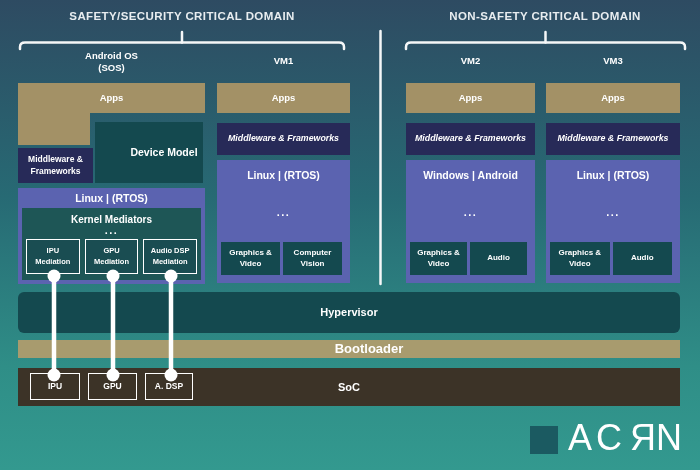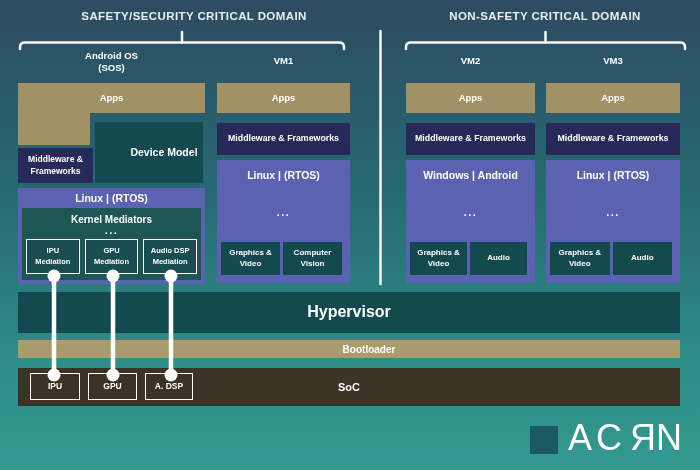--- a/index.html
+++ b/index.html
@@ -2,21 +2,21 @@
 <html><head>
 <meta charset="utf-8">
 <style>
   html,body{margin:0;padding:0;background:#222;}
   .stage{
     position:relative;width:700px;height:470px;overflow:hidden;
     background:linear-gradient(180deg,#2e4b62 0%,#276a74 42%,#2f8e87 78%,#33998f 100%);
     font-family:"Liberation Sans",sans-serif;
   }
   .domain-title{position:absolute;top:10px;font-size:11.5px;font-weight:bold;color:#e8edf0;letter-spacing:.4px;text-align:center;}
-  #title-left{left:29px;width:330px;}
+  #title-left{left:17px;width:330px;}
   #title-right{left:405px;width:280px;}
 
   .col-label{position:absolute;color:#fff;font-weight:bold;font-size:9.5px;text-align:center;line-height:1.3;}
   #label-sos{left:18px;top:50px;width:187px;}
   #label-vm1{left:217px;top:55px;width:133px;}
   #label-vm2{left:406px;top:55px;width:129px;}
   #label-vm3{left:546px;top:55px;width:134px;}
 
   .box{position:absolute;box-sizing:border-box;color:#fff;font-weight:bold;text-align:center;
        display:flex;flex-direction:column;justify-content:center;line-height:1.3;}
@@ -30,34 +30,34 @@
   #sos-os .os-title{padding-top:4px;}
   #sos-km{left:22px;top:208px;width:179px;height:72px;background:#1e5656;justify-content:flex-start;font-size:10px;}
   #sos-km .km-title{padding-top:5px;}
   .ellipsis{font-size:11px;letter-spacing:1.5px;line-height:.9;font-weight:bold;text-align:center;color:#fff;}
   #sos-mediators{position:absolute;left:26px;top:239px;width:171px;height:35px;display:flex;gap:5px;}
   .mediator{flex:1;border:1.5px solid #fff;background:#1a4d52;color:#fff;font-weight:bold;font-size:7.5px;
             display:flex;flex-direction:column;justify-content:center;line-height:1.35;box-sizing:border-box;text-align:center;}
 
   
   .vm-apps{top:83px;height:30px;background:#a39166;font-size:9.5px;}
-  .vm-mw{top:123px;height:32px;background:#272a58;font-size:8.8px;white-space:nowrap;}
+  .vm-mw{top:123px;height:32px;background:#272a58;font-size:8.8px;white-space:nowrap;font-style:italic;}
   .vm-os{top:160px;height:123px;background:#5b63b0;font-size:10.5px;justify-content:flex-start;}
   .vm-os .os-title{padding-top:9px;}
   .vm-os .os-ellipsis{position:absolute;top:48px;left:0;right:0;}
   .services{position:absolute;left:4px;right:8px;bottom:8px;height:33px;display:flex;gap:3px;}
   .service{flex:1;background:#14494f;color:#fff;font-size:8px;font-weight:bold;display:flex;flex-direction:column;
            justify-content:center;line-height:1.35;text-align:center;}
   .c-vm1{left:217px;width:133px;}
   .c-vm2{left:406px;width:129px;}
   .c-vm3{left:546px;width:134px;}
 
   
-  #hypervisor{left:18px;top:292px;width:662px;height:41px;background:#14494f;font-size:16px;}
-  #bootloader{left:18px;top:340px;width:662px;height:18px;background:#a89b6e;font-size:10px;padding-left:40px;}
+  #hypervisor{left:18px;top:292px;width:662px;height:41px;background:#14494f;font-size:11px;border-radius:6px;}
+  #bootloader{left:18px;top:340px;width:662px;height:18px;background:#a89b6e;font-size:13px;padding-left:40px;}
   #soc{left:18px;top:368px;width:662px;height:38px;background:#3c3327;font-size:11px;}
   .soc-chip{position:absolute;top:5px;height:27px;border:1.5px solid #fff;color:#fff;font-weight:bold;font-size:8.5px;
             display:flex;align-items:center;justify-content:center;box-sizing:border-box;}
   #chip-ipu{left:12px;width:50px;}
   #chip-gpu{left:70px;width:49px;}
   #chip-adsp{left:127px;width:48px;}
 
   
   #logo-square{position:absolute;left:530px;top:426px;width:28px;height:28px;background:#1b5a61;}
   #logo-text{position:absolute;left:568px;top:417px;font-size:36px;color:#fff;letter-spacing:4px;font-weight:400;}

